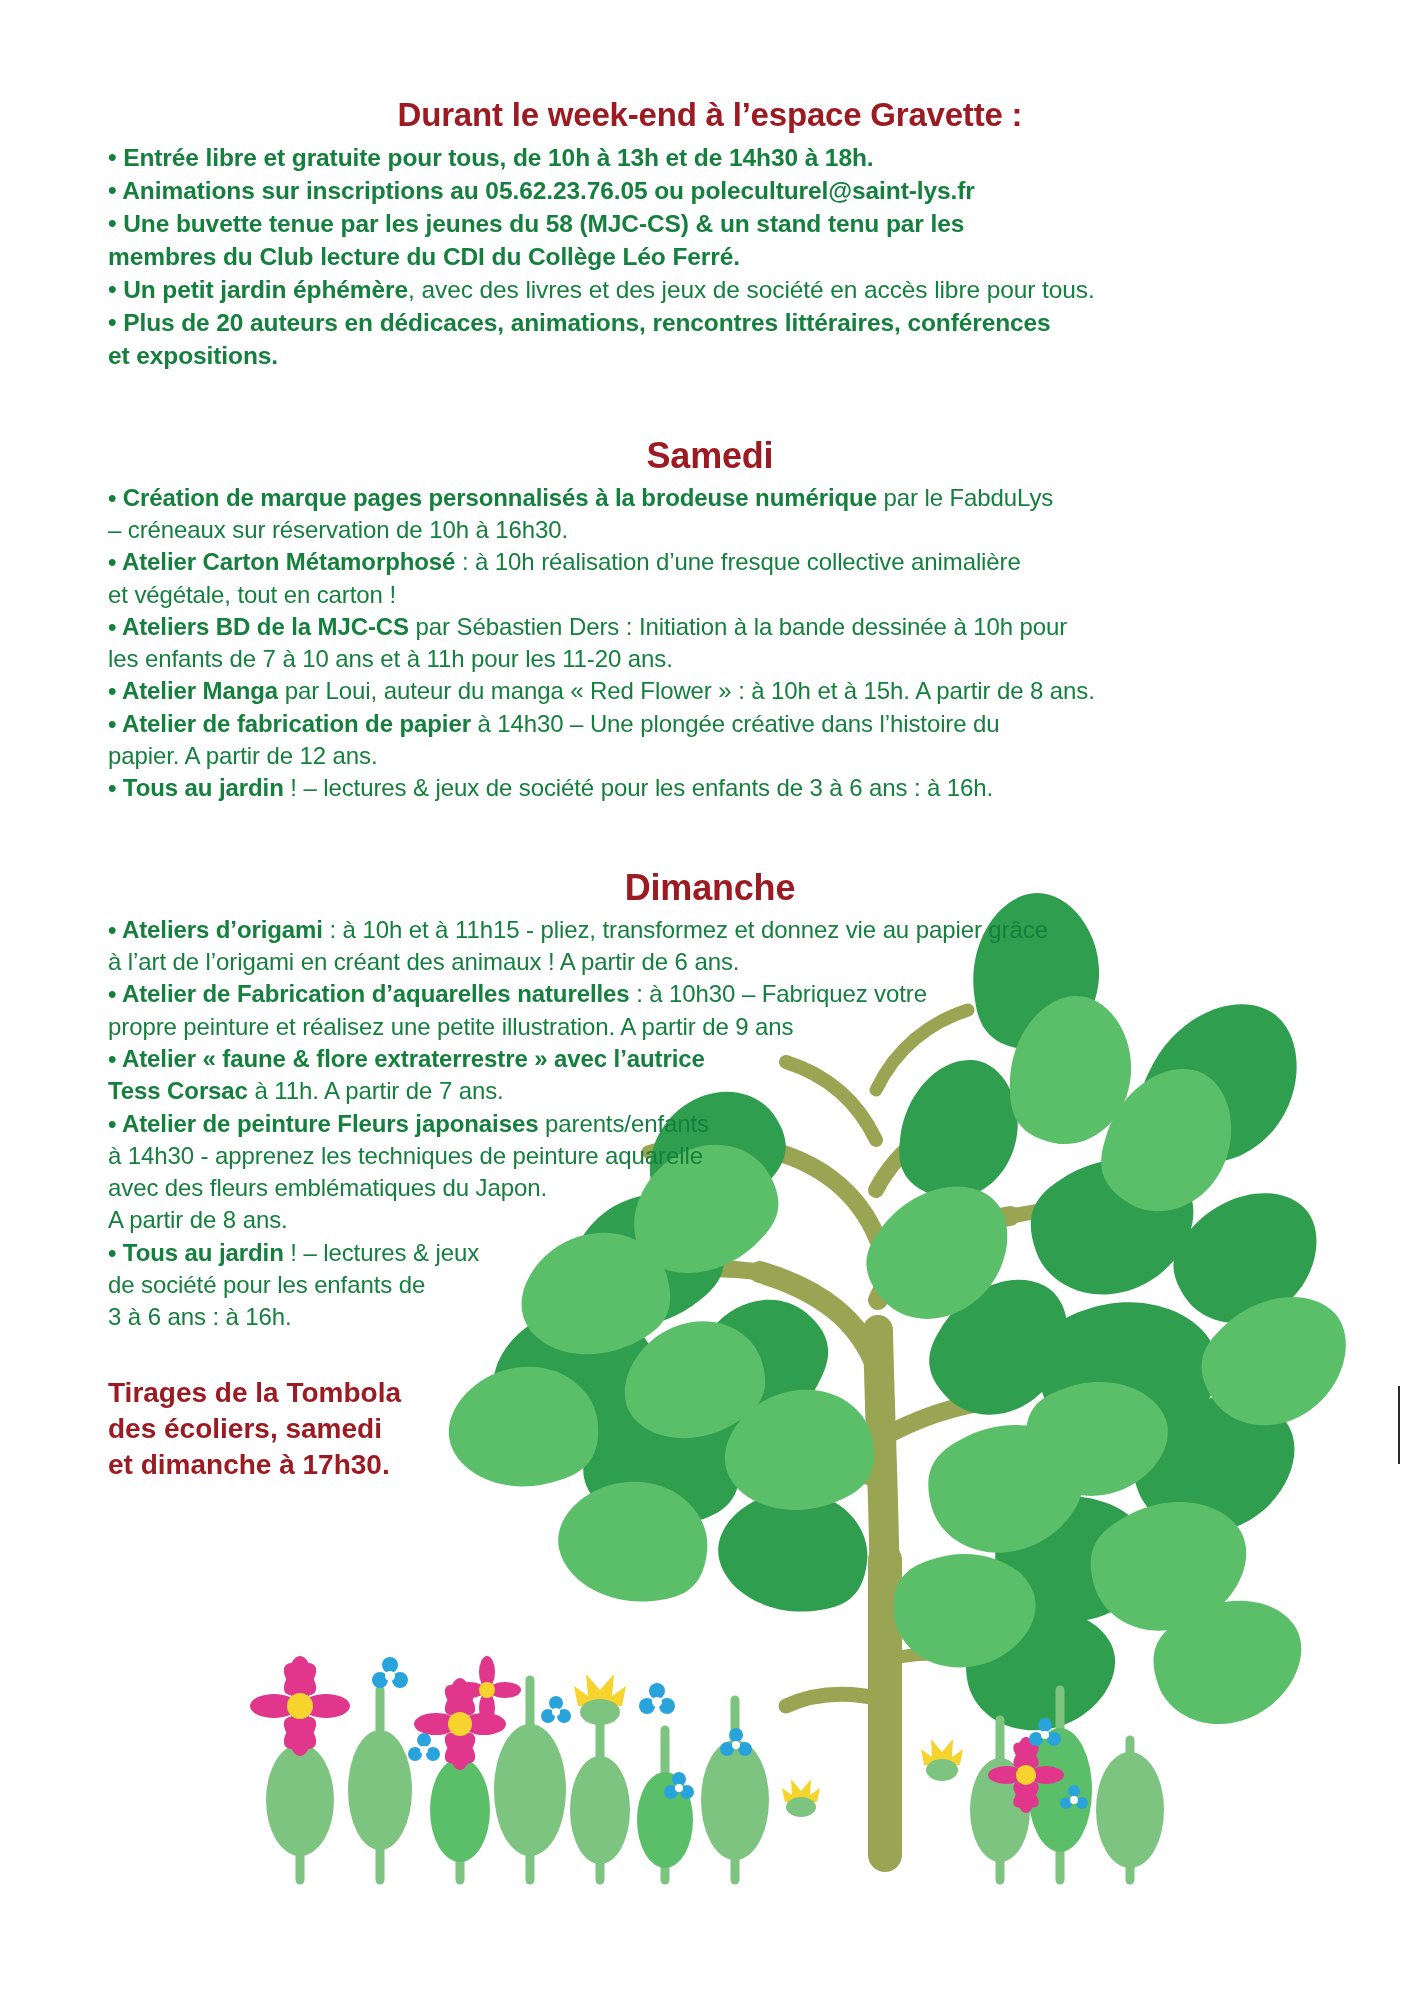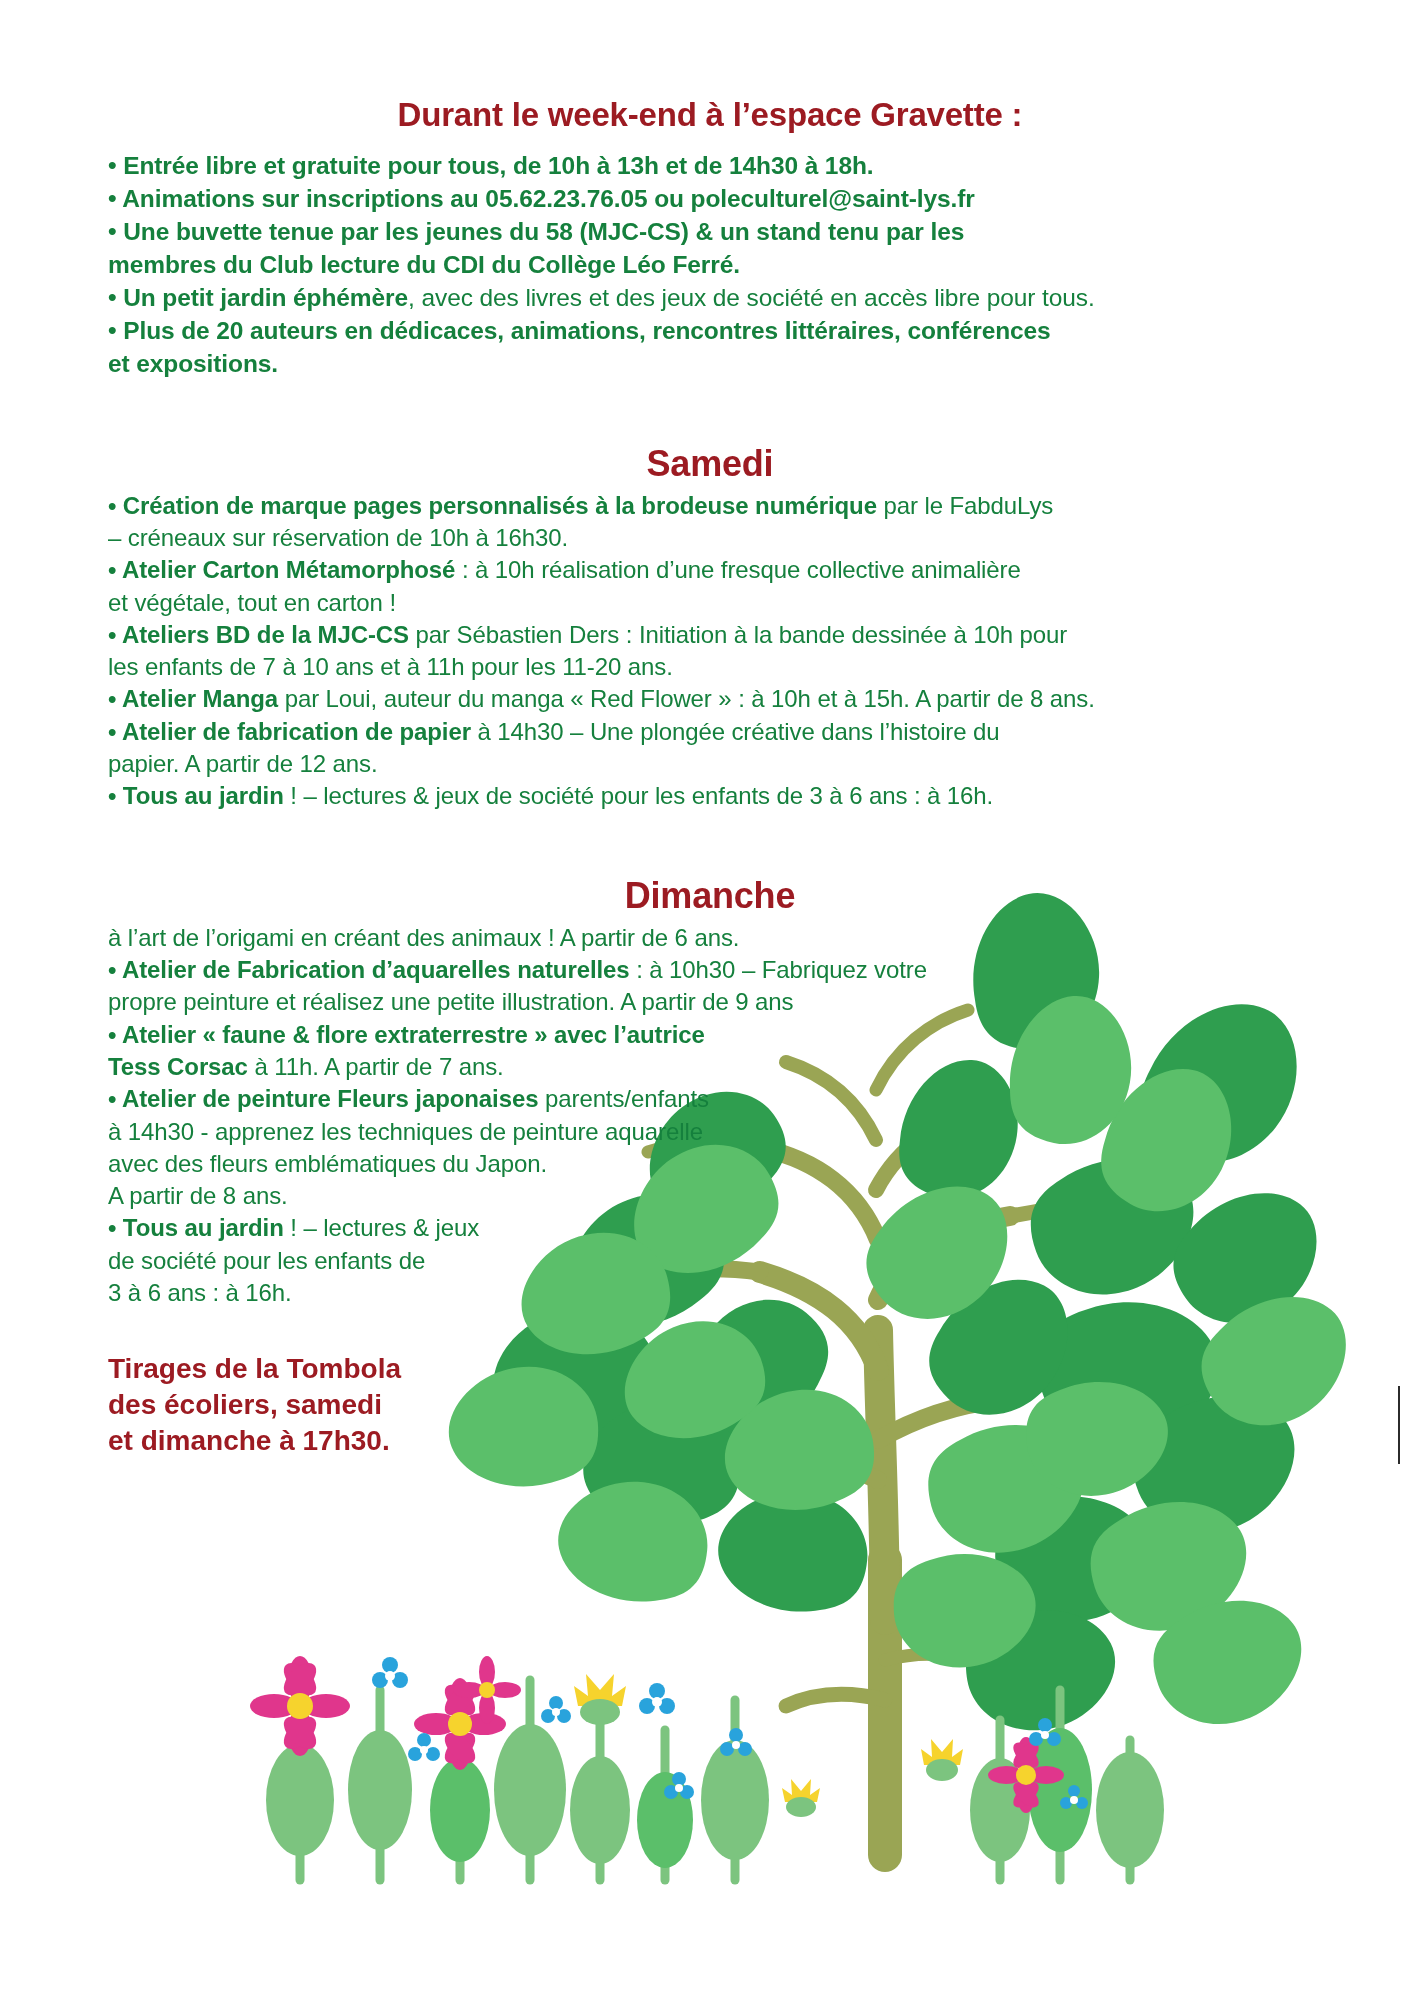--- a/index.html
+++ b/index.html
@@ -47,21 +47,21 @@
     text-align: center;
     color: #9c1b22;
     font-weight: bold;
     font-size: 33px;
     letter-spacing: -0.2px;
     margin: 0 0 6px 0;
     line-height: 1.15;
   }
   .section-title.top {
     font-size: 33px;
-    margin-bottom: 16px;
+    margin-bottom: 8px;
   }
   .section-title.day {
     font-size: 36px;
     margin: 0 0 6px 0;
   }
 
   .block {
     margin: 0;
     padding: 0;
   }
@@ -432,20 +432,21 @@
       <p class="line">papier. A partir de 12 ans.</p>
 
       <p class="line"><span class="bd">• Tous au jardin</span><span> ! – lectures &amp; jeux de société pour les enfants de 3 à 6 ans : à 16h.</span></p>
     </div>
 
     <div class="gap-lg"></div>
 
     <div class="block dimanche-list">
       <div class="section-title day">Dimanche</div>
 
+      <p class="line"><span class="bd">• Ateliers d’origami</span><span> : à 10h et à 11h15 - pliez, transformez et donnez vie au papier grâce</span></p>
       <p class="line">à l’art de l’origami en créant des animaux ! A partir de 6 ans.</p>
 
       <p class="line"><span class="bd">• Atelier de Fabrication d’aquarelles naturelles</span><span> : à 10h30 – Fabriquez votre</span></p>
       <p class="line">propre peinture et réalisez une petite illustration. A partir de 9 ans</p>
 
       <p class="line narrow-2"><span class="bd">• Atelier « faune &amp; flore extraterrestre » avec l’autrice</span></p>
       <p class="line narrow-2"><span class="bd">Tess Corsac</span><span> à 11h. A partir de 7 ans.</span></p>
 
       <p class="line narrow-2"><span class="bd">• Atelier de peinture Fleurs japonaises</span><span> parents/enfants</span></p>
       <p class="line narrow-2">à 14h30 - apprenez les techniques de peinture aquarelle</p>

